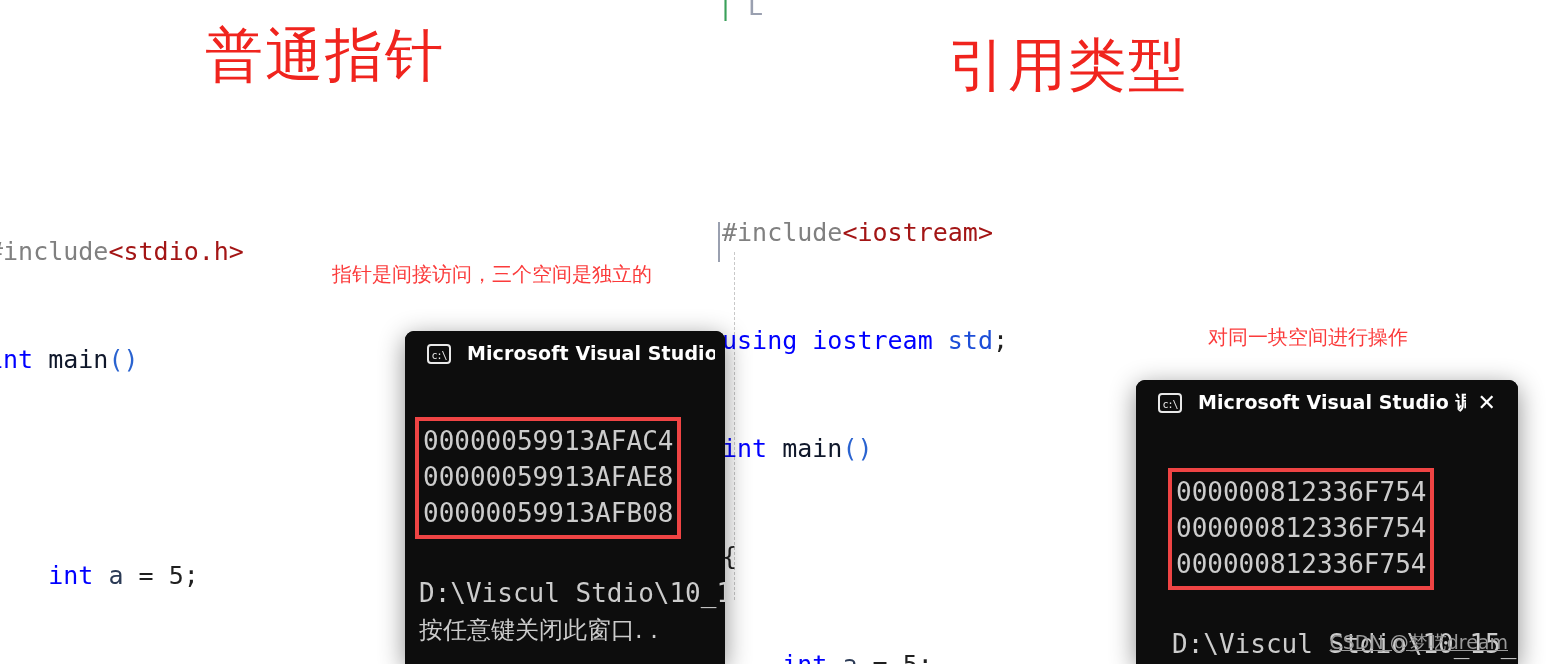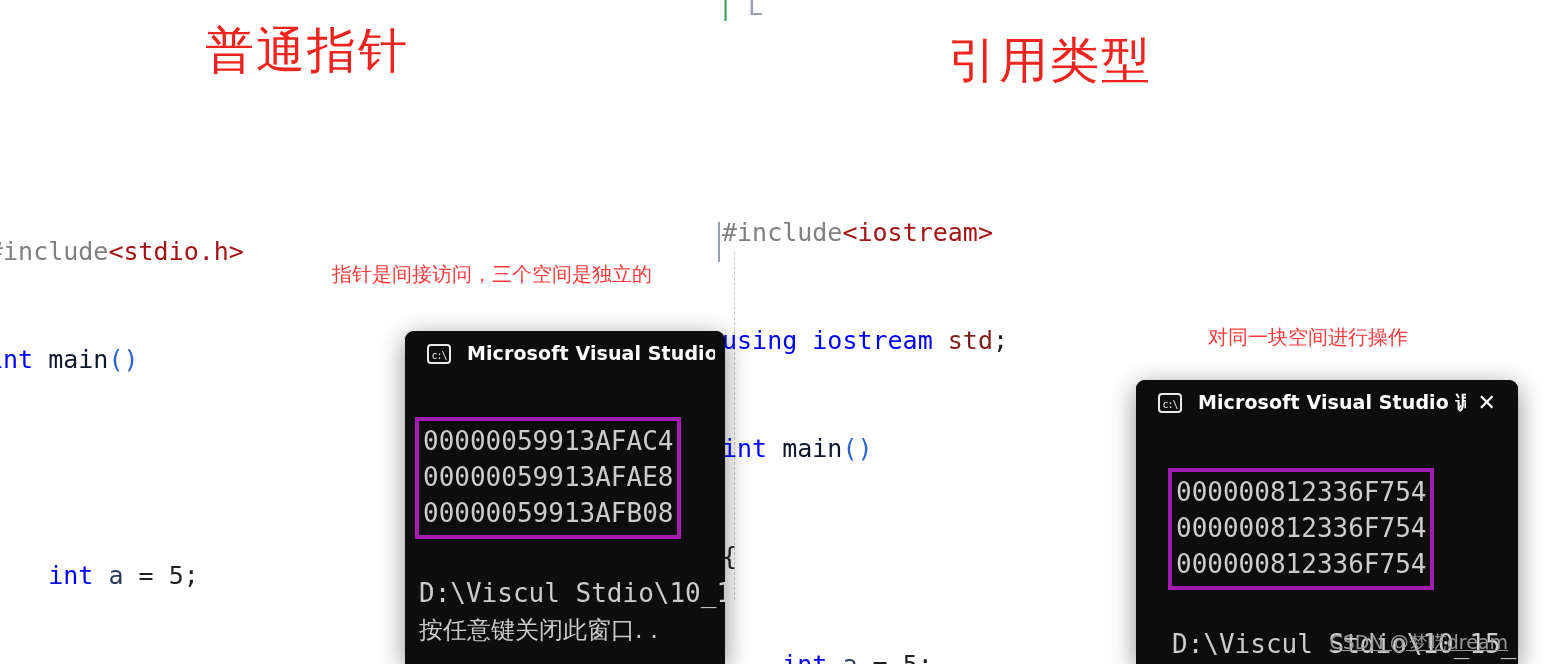--- a/index.html
+++ b/index.html
@@ -14,21 +14,21 @@
     height: 664px;
     overflow: hidden;
     background: #ffffff;
   }
 
   
   .cn-title {
     position: absolute;
     color: #f0241e;
     font-family: "DejaVu Serif", "Liberation Serif", serif;
-    font-size: 49px;
+    font-size: 58px;
     font-weight: 400;
     letter-spacing: 2px;
     white-space: nowrap;
     line-height: 1;
   }
   #title-left  { left: 205px; top: 26px; }
   #title-right { left: 948px; top: 36px; }
 
   .cn-note {
     position: absolute;
@@ -60,21 +60,21 @@
   
   .kw    { color: #0000ff; }          
   .pp    { color: #808080; }          
   .hdr   { color: #a31515; }          
   .fn    { color: #0f172a; }          
   .var   { color: #2b3a55; }
   .num   { color: #1f1f1f; }
   .punc  { color: #1f1f1f; }
   .paren { color: #2a63d0; }
   .brace { color: #1f1f1f; }
-  .std   { color: #7f1d1d; }
+  .std   { color: #1d4ed8; }
 
   
   #indent-guide {
     position: absolute;
     left: 734px; top: 252px;
     width: 0; height: 348px;
     border-left: 1px dashed #c8c8c8;
   }
   #brace-bar {
     position: absolute;
@@ -150,21 +150,21 @@
     font-family: "DejaVu Sans Mono", "Liberation Mono", monospace;
     font-size: 26px;
     line-height: 36px;
     color: #cccccc;
     white-space: pre;
     padding: 0 0 0 14px;
     position: relative;
   }
   .addr-box {
     display: inline-block;
-    border: 4px solid #a21caf;
+    border: 4px solid #ef4444;
     padding: 2px 4px 4px 4px;
     margin-left: -4px;
   }
   .addr-box .line { display: block; }
   .console-body .cn { font-family: "DejaVu Sans", "Liberation Sans", sans-serif; font-size: 24px; }
 
   #console-left  { left: 405px; top: 331px; width: 320px; height: 333px; }
   #console-left .console-body { margin-top: 4px; }
   #console-right { left: 1136px; top: 380px; width: 382px; height: 284px; }
   #console-right .console-body { margin-top: 6px; padding-left: 36px; }

